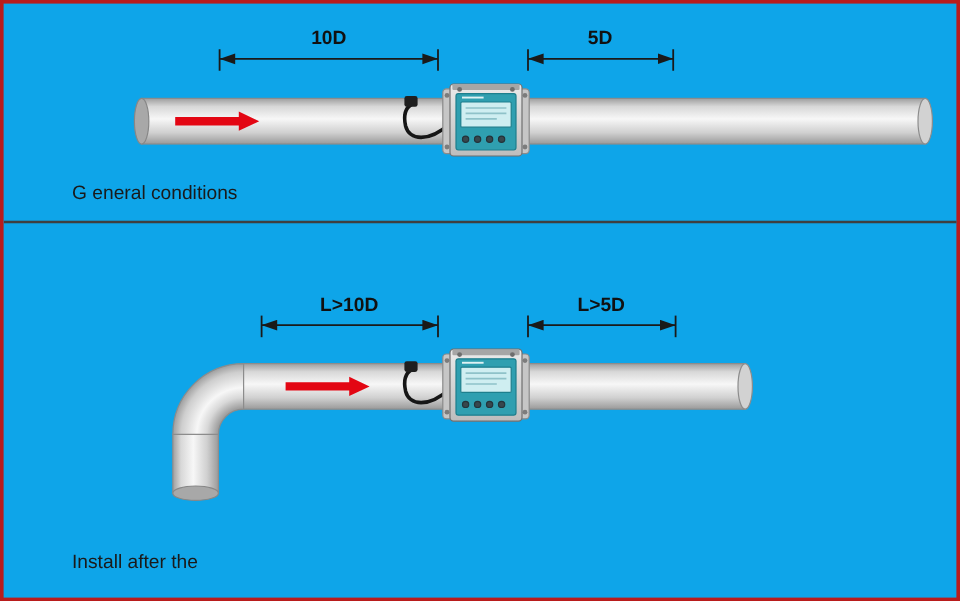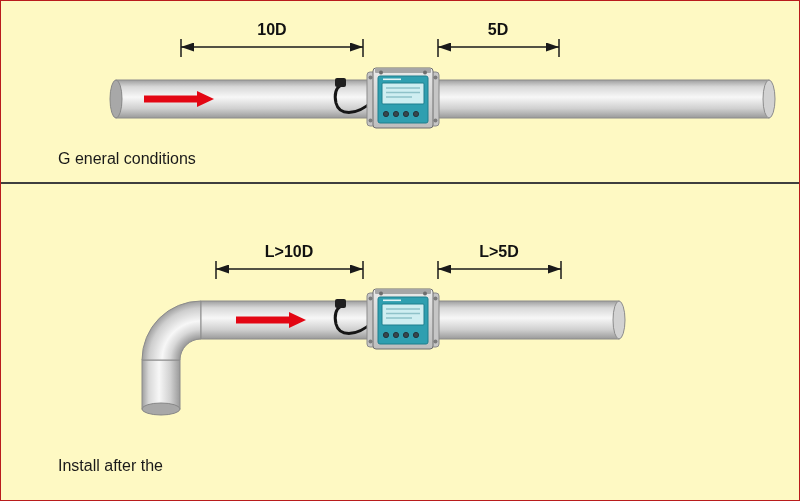--- a/index.html
+++ b/index.html
@@ -1,20 +1,20 @@
 <!DOCTYPE html>
 <html><head>
 <meta charset="utf-8">
 <style>
   html, body { margin: 0; padding: 0; background: #ffffff; }
   .frame {
     width: 800px; height: 501px;
     box-sizing: border-box;
-    border: 1px solid #b91c1c;
-    background: #fef9c3;
+    border: 3px solid #b91c1c;
+    background: #0ea5e9;
     overflow: hidden;
   }
   svg { display: block; font-family: "Liberation Sans", sans-serif; }
   .dim-label { font: bold 16px "Liberation Sans", sans-serif; fill: #111111; }
   .caption   { font: 16px "Liberation Sans", sans-serif; fill: #1a1a1a; }
 </style>
 </head>
 <body>
 
 <div class="frame">

